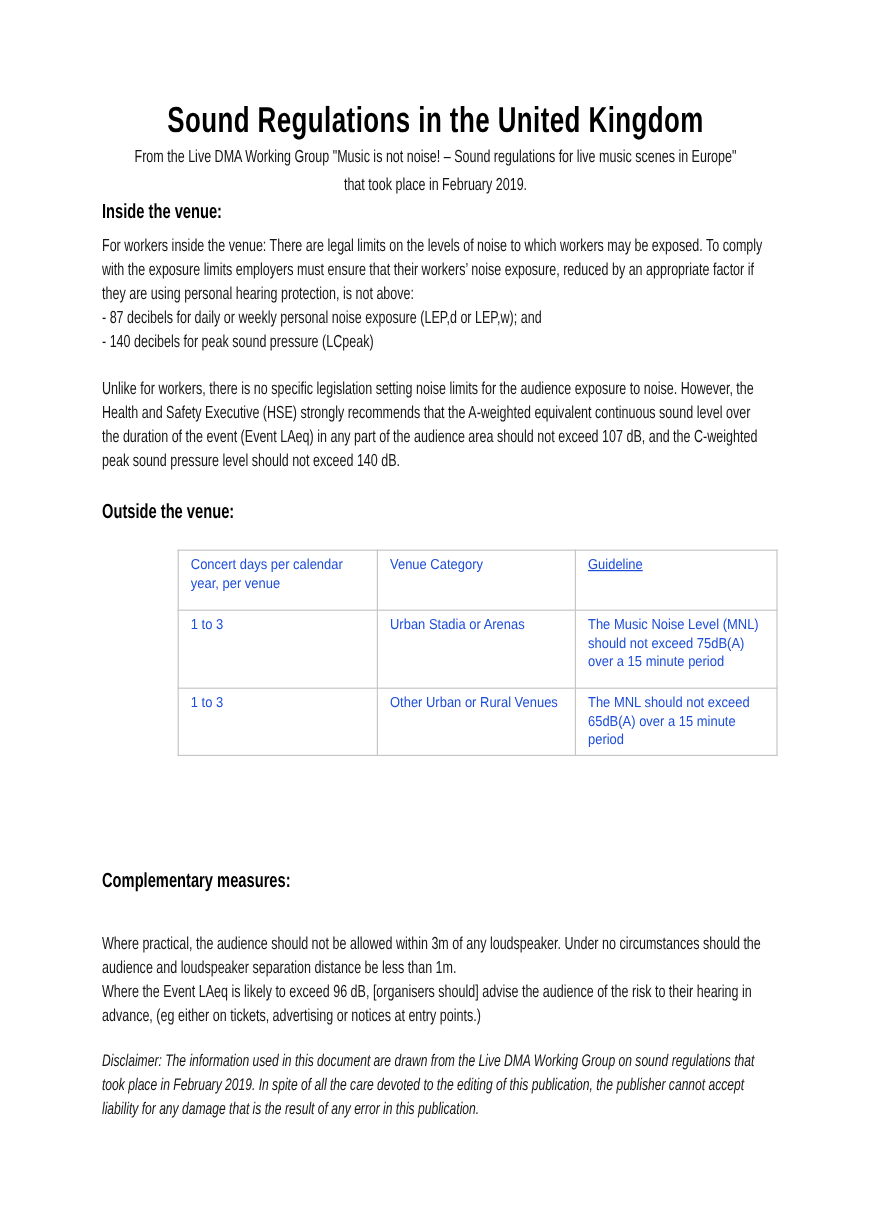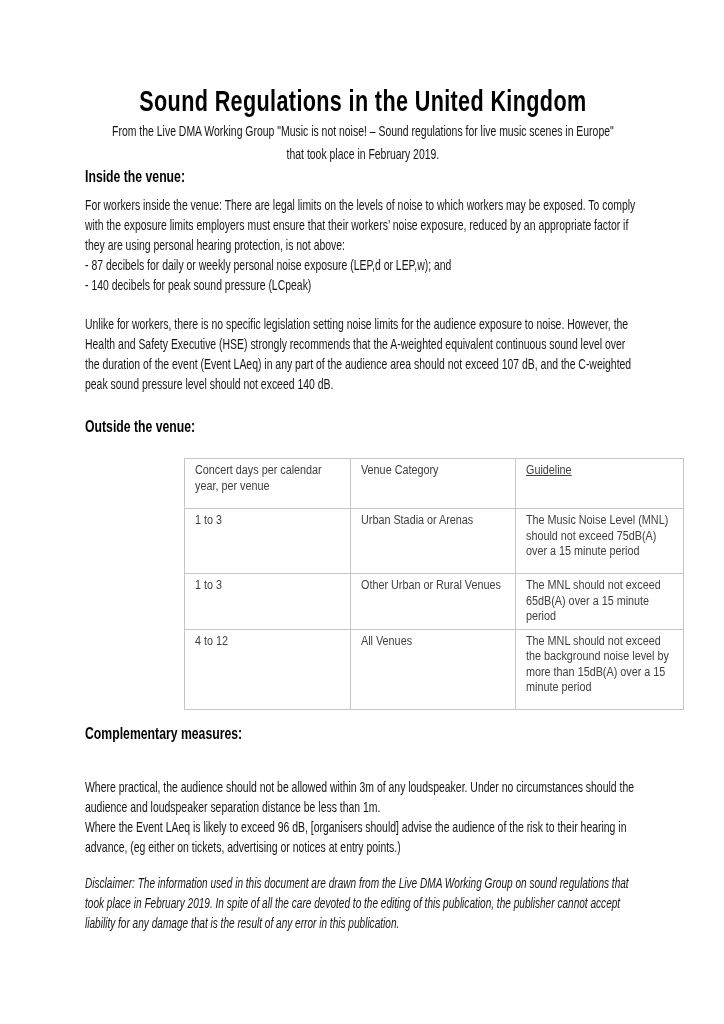--- a/index.html
+++ b/index.html
@@ -59,23 +59,22 @@
     font-style: italic;
     color: #161616;
   }
   table.reg {
     position: absolute;
     left: 148px;
     top: 458px;
     border-collapse: collapse;
     table-layout: fixed;
     width: 436px;
-    color: #404040;
+    color: #1d4ed8;
     font-size: 12px;
-    margin-left: 36px;
   }
   table.reg td {
     border: 1px solid #c6c6c6;
     vertical-align: top;
     padding: 4px 10px;
     overflow: hidden;
   }
   .col1 { width: 145px; }
   .col2 { width: 144px; }
   .col3 { width: 147px; text-decoration: underline; }
@@ -138,31 +137,20 @@
         <td>
           <div class="cellsqz">1 to 3</div>
         </td>
         <td>
           <div class="cellsqz">Other Urban or Rural Venues</div>
         </td>
         <td>
           <div class="cellsqz">The MNL should not exceed 65dB(A) over a 15 minute period</div>
         </td>
       </tr>
-      <tr style="height:80px;">
-        <td>
-          <div class="cellsqz">4 to 12</div>
-        </td>
-        <td>
-          <div class="cellsqz">All Venues</div>
-        </td>
-        <td>
-          <div class="cellsqz">The MNL should not exceed the background noise level by more than 15dB(A) over a 15 minute period</div>
-        </td>
-      </tr>
     </tbody>
   </table>
 
   <div class="abs cond heading h-complementary">Complementary measures:</div>
 
   <div class="abs cond bodytext p-complementary">
     <div>Where practical, the audience should not be allowed within 3m of any loudspeaker. Under no circumstances should the audience and loudspeaker separation distance be less than 1m.</div>
     <div>Where the Event LAeq is likely to exceed 96 dB, [organisers should] advise the audience of the risk to their hearing in advance, (eg either on tickets, advertising or notices at entry points.)</div>
   </div>
 

